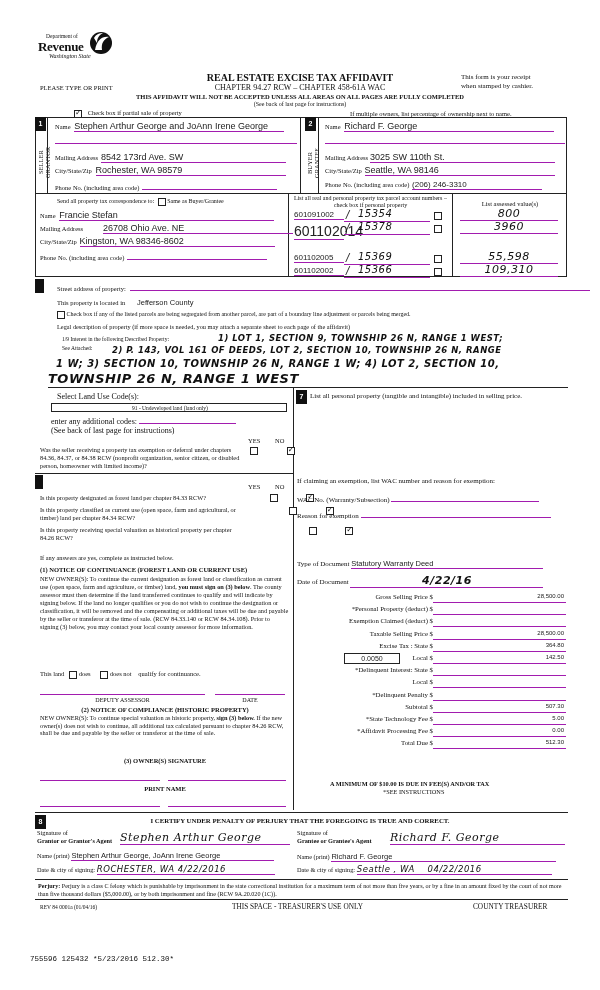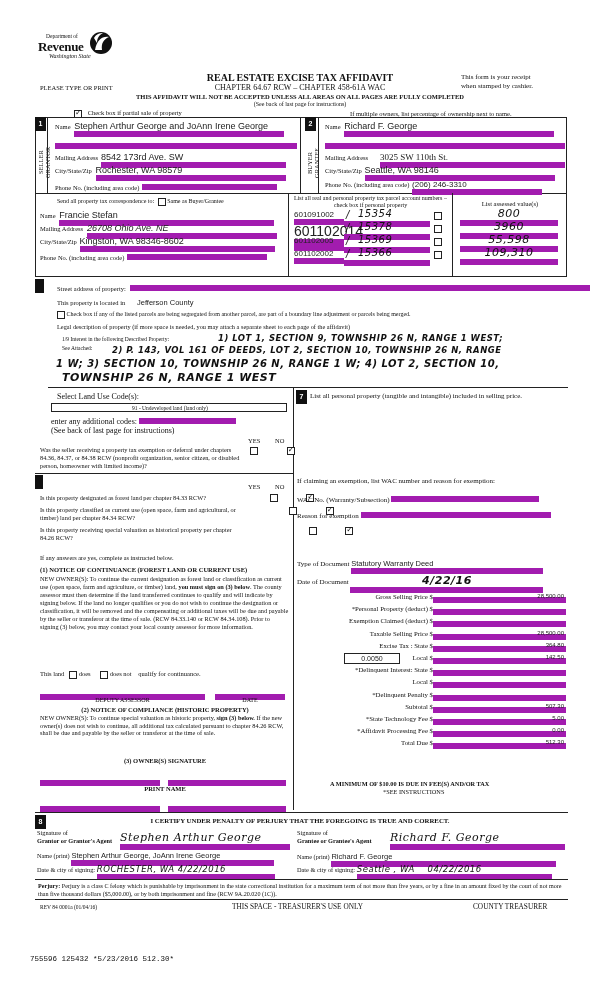--- a/index.html
+++ b/index.html
@@ -2,21 +2,21 @@
 <html><head>
 <meta charset="utf-8">
 <style>
   * { box-sizing: border-box; margin: 0; padding: 0; }
   html, body { width: 600px; height: 990px; background: #ffffff; overflow: hidden; }
   body { position: relative; font-family: "Liberation Serif", serif; color: #111; font-size: 7px; }
   .abs { position: absolute; }
   .sans { font-family: Liberation Serif, serif; text-align: center; }
   .hand { font-family: "DejaVu Sans", sans-serif; font-style: italic; letter-spacing: 0.5px; }
   .mono { font-family: "Liberation Mono", monospace; }
-  .line { border-bottom: 6px solid #a21caf; }
+  .line { border-bottom: 1px solid #a21caf; }
   .box { border: 1px solid #222; }
   .cb { display: inline-block; width: 8px; height: 8px; border: 1px solid #222; background: #fff; position: relative; vertical-align: middle; }
   .cb.checked::after { content: "✓"; position: absolute; left: 0px; top: -3px; font-size: 8px; font-family: "DejaVu Sans", sans-serif; }
   .secnum { background: #111; color: #fff; font-weight: bold; font-size: 7px; text-align: center; width: 11px; height: 14px; line-height: 14px; font-family: "Liberation Sans", sans-serif; }
   .vlabel { writing-mode: vertical-rl; transform: rotate(180deg); font-size: 6.5px; text-align: center; line-height: 7px; }
   .fill { font-family: "Liberation Sans", sans-serif; font-size: 9px; color: #222; }
   .fillsm { font-family: "Liberation Sans", sans-serif; font-size: 6px; color: #222; }
   .right { text-align: right; }
   .center { text-align: center; }
   .bold { font-weight: bold; }
@@ -33,21 +33,21 @@
   <div class="abs sans" style="left:11px;top:20px;font-size:6px;font-style:italic;">Washington State</div>
   <svg class="abs" style="left:50px;top:-3px;" width="26" height="26" viewBox="0 0 26 26">
     <circle cx="13" cy="13" r="11" fill="#111"></circle>
     <path d="M7 20 C 9 10, 14 6, 21 7 C 16 9, 13 13, 14 20 Z" fill="#fff"></path>
     <path d="M6 8 C 8 4, 12 3, 15 3 C 11 5, 9 8, 9 13 Z" fill="#fff"></path>
   </svg>
 </div>
 
 <div class="abs" style="left:40px;top:84px;font-size:6.5px;">PLEASE TYPE OR PRINT</div>
 <div class="abs center bold" style="left:160px;top:72px;width:280px;font-size:10px;">REAL ESTATE EXCISE TAX AFFIDAVIT</div>
-<div class="abs center" style="left:160px;top:83px;width:280px;font-size:8px;">CHAPTER 64.67 RCW – CHAPTER 458-61A WAC</div>
+<div class="abs center" style="left:160px;top:83px;width:280px;font-size:8px;">CHAPTER 94.27 RCW – CHAPTER 458-61A WAC</div>
 <div class="abs" style="left:461px;top:73px;font-size:7px;">This form is your receipt</div>
 <div class="abs" style="left:461px;top:82px;font-size:7px;">when stamped by cashier.</div>
 <div class="abs center bold" style="left:60px;top:93px;width:480px;font-size:6.5px;">THIS AFFIDAVIT WILL NOT BE ACCEPTED UNLESS ALL AREAS ON ALL PAGES ARE FULLY COMPLETED</div>
 <div class="abs center" style="left:160px;top:101px;width:280px;font-size:6px;">(See back of last page for instructions)</div>
 
 <div class="abs" style="left:74px;top:109px;font-size:6.5px;">
   <span class="cb checked"></span>
   <span style="margin-left:4px;">Check box if partial sale of property</span>
 </div>
 <div class="abs" style="left:350px;top:110px;font-size:6.5px;">If multiple owners, list percentage of ownership next to name.</div>
@@ -91,21 +91,21 @@
 </div>
 <div class="abs" style="left:318px;top:117px;width:1px;height:76px;background:#222;"></div>
 
 <div class="abs" style="left:325px;top:121px;width:240px;">
   <span style="font-size:6.5px;">Name</span>
   <span class="fill line" style="display:inline-block;width:210px;margin-left:2px;">Richard F. George</span>
 </div>
 <div class="abs line" style="left:325px;top:143px;width:240px;height:1px;"></div>
 <div class="abs" style="left:325px;top:152px;width:240px;">
   <span style="font-size:6.5px;">Mailing Address</span>
-  <span class="fill line" style="display:inline-block;width:185px;margin-left:10px;font-family:Liberation Serif, serif;">3025 SW 110th St.</span>
+  <span class="fill line" style="display:inline-block;width:185px;margin-left:0;">3025 SW 110th St.</span>
 </div>
 <div class="abs" style="left:325px;top:165px;width:240px;">
   <span style="font-size:6.5px;">City/State/Zip</span>
   <span class="fill line" style="display:inline-block;width:190px;margin-left:1px;">Seattle, WA 98146</span>
 </div>
 <div class="abs" style="left:325px;top:180px;width:240px;">
   <span style="font-size:6.5px;">Phone No. (including area code)</span>
   <span class="fill line" style="display:inline-block;width:130px;margin-left:1px;font-size:8px;">(206) 246-3310</span>
 </div>
 
@@ -117,21 +117,21 @@
   <span>Send all property tax correspondence to:</span>
   <span class="cb" style="margin-left:2px;"></span>
   <span>Same as Buyer/Grantee</span>
 </div>
 <div class="abs" style="left:40px;top:210px;">
   <span style="font-size:6.5px;">Name</span>
   <span class="fill line" style="display:inline-block;width:215px;margin-left:2px;">Francie Stefan</span>
 </div>
 <div class="abs" style="left:40px;top:223px;">
   <span style="font-size:6.5px;">Mailing Address</span>
-  <span class="fill line" style="display:inline-block;width:190px;margin-left:2px;font-style:italic;">26708 Ohio Ave. NE</span>
+  <span class="fill line" style="display:inline-block;width:190px;margin-left:18px;">26708 Ohio Ave. NE</span>
 </div>
 <div class="abs" style="left:40px;top:236px;">
   <span style="font-size:6.5px;">City/State/Zip</span>
   <span class="fill line" style="display:inline-block;width:195px;margin-left:1px;">Kingston, WA 98346-8602</span>
 </div>
 <div class="abs" style="left:40px;top:250px;">
   <span style="font-size:6.5px;">Phone No. (including area code)</span>
   <span class="fill line" style="display:inline-block;width:140px;height:10px;margin-left:1px;"></span>
 </div>
 
@@ -148,21 +148,21 @@
     <span class="hand center line" style="position:absolute;left:166px;top:-3px;width:98px;font-size:11px;">800</span>
   </div>
   <div style="position:relative;height:13px;">
     <span class="fill line" style="position:absolute;left:0;top:0;width:50px;font-size:14px;">601102014</span>
     <span class="hand" style="position:absolute;left:52px;top:-1px;font-size:10px;">/</span>
     <span class="hand" style="position:absolute;left:64px;top:-2px;font-size:10px;">15378</span>
     <span class="line" style="position:absolute;left:50px;top:11px;width:86px;height:1px;"></span>
     <span class="cb" style="position:absolute;left:140px;top:2px;"></span>
     <span class="hand center line" style="position:absolute;left:166px;top:-3px;width:98px;font-size:11px;">3960</span>
   </div>
-  <div style="position:relative;height:13px;">
+  <div style="position:relative;height:13px;margin-top:17px;">
     <span class="fill line" style="position:absolute;left:0;top:0;width:50px;font-size:8px;">601102005</span>
     <span class="hand" style="position:absolute;left:52px;top:-1px;font-size:10px;">/</span>
     <span class="hand" style="position:absolute;left:64px;top:-2px;font-size:10px;">15369</span>
     <span class="line" style="position:absolute;left:50px;top:11px;width:86px;height:1px;"></span>
     <span class="cb" style="position:absolute;left:140px;top:2px;"></span>
     <span class="hand center line" style="position:absolute;left:166px;top:-3px;width:98px;font-size:11px;">55,598</span>
   </div>
   <div style="position:relative;height:13px;">
     <span class="fill line" style="position:absolute;left:0;top:0;width:50px;font-size:8px;">601102002</span>
     <span class="hand" style="position:absolute;left:52px;top:-1px;font-size:10px;">/</span>
@@ -186,21 +186,21 @@
 <div class="abs" style="left:57px;top:311px;font-size:6px;">
   <span class="cb"></span>
   <span>Check box if any of the listed parcels are being segregated from another parcel, are part of a boundary line adjustment or parcels being merged.</span>
 </div>
 <div class="abs" style="left:57px;top:323px;font-size:6.3px;">Legal description of property (if more space is needed, you may attach a separate sheet to each page of the affidavit)</div>
 <div class="abs sans" style="left:62px;top:336px;font-size:5.5px;">1/9 Interest in the following Described Property:</div>
 <div class="abs sans" style="left:62px;top:345px;font-size:5.5px;">See Attached:</div>
 <div class="abs hand bold" style="left:218px;top:333px;font-size:8.5px;">1) LOT 1, SECTION 9, TOWNSHIP 26 N, RANGE 1 WEST;</div>
 <div class="abs hand bold" style="left:112px;top:345px;font-size:8.5px;">2) P. 143, VOL 161 OF DEEDS, LOT 2, SECTION 10, TOWNSHIP 26 N, RANGE</div>
 <div class="abs hand bold" style="left:56px;top:358px;font-size:10px;">1 W; 3) SECTION 10, TOWNSHIP 26 N, RANGE 1 W; 4) LOT 2, SECTION 10,</div>
-<div class="abs hand bold" style="left:62px;top:371px;font-size:11px;">TOWNSHIP 26 N, RANGE 1 WEST</div>
+<div class="abs hand bold" style="left:48px;top:371px;font-size:13px;">TOWNSHIP 26 N, RANGE 1 WEST</div>
 
 
 <div class="abs" style="left:48px;top:387px;width:520px;height:1px;background:#222;"></div>
 <div class="abs" style="left:293px;top:387px;width:1px;height:423px;background:#222;"></div>
 
 <div class="abs" style="left:57px;top:392px;font-size:8px;">Select Land Use Code(s):</div>
 <div class="abs box sans" style="left:51px;top:403px;width:236px;height:9px;font-size:5.5px;padding-left:2px;line-height:8px;">91 - Undeveloped land (land only)</div>
 <div class="abs" style="left:51px;top:415px;font-size:8px;">
   <span>enter any additional codes:</span>
   <span class="line" style="display:inline-block;width:97px;height:9px;"></span>

